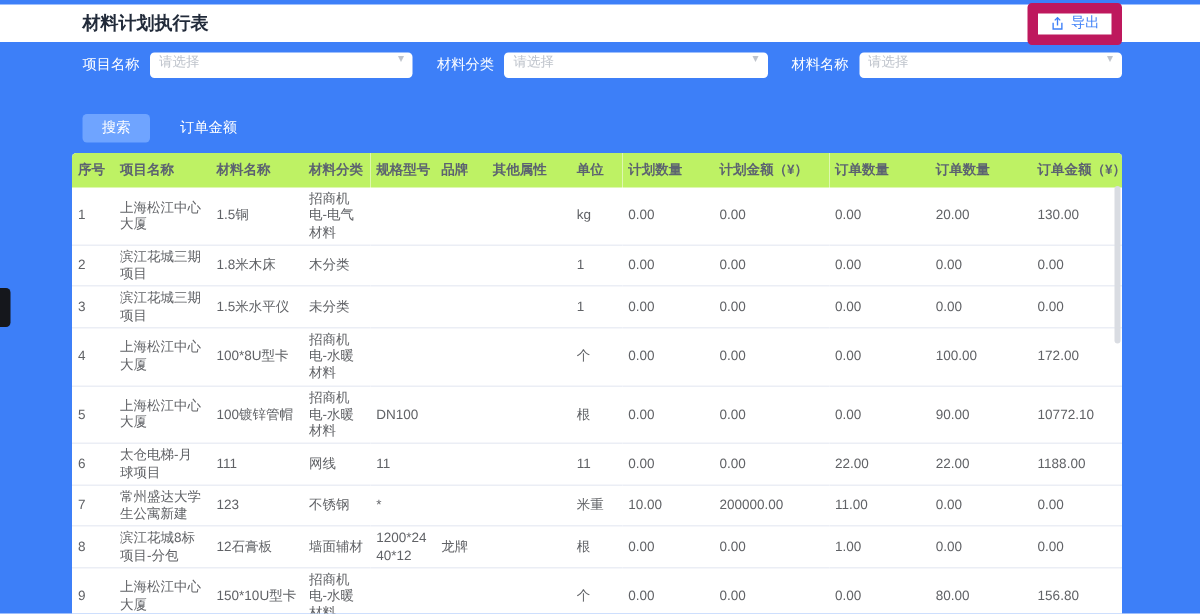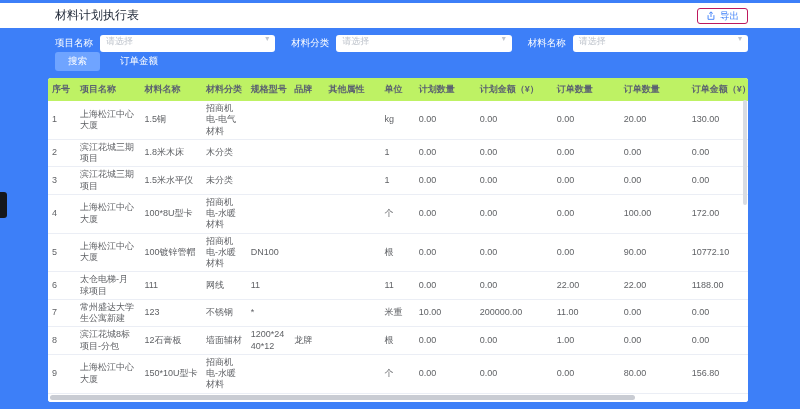--- a/index.html
+++ b/index.html
@@ -6,32 +6,32 @@
   html,body{width:800px;height:409px}
   body{
     background:#3D7FF8;
     font-family:"Liberation Sans","DejaVu Sans",sans-serif;
     overflow:hidden;
     position:relative;
   }
   .topstrip{height:3px}
   
   .header{height:25px;background:#fff;display:flex;align-items:center;justify-content:space-between;padding:0 52px 0 55px}
-  .title{font-size:12px;font-weight:400;color:#222b3a}
-  .export-btn{display:inline-flex;align-items:center;gap:4px;background:#fff;border:1px solid #be185d;border-radius:3px;color:#3D7FF8;font-size:9.5px;padding:2px 8px;cursor:pointer;line-height:1}
+  .title{font-size:12px;font-weight:700;color:#222b3a}
+  .export-btn{display:inline-flex;align-items:center;gap:4px;background:#fff;border:7px solid #be185d;border-radius:3px;color:#3D7FF8;font-size:9.5px;padding:2px 8px;cursor:pointer;line-height:1}
   .export-btn svg{display:block}
   
   .filters{padding:7px 52px 7px 55px}
   .filter-fields{display:flex;align-items:center;gap:16px}
   .f-item{display:flex;align-items:center;gap:7px;flex:1;min-width:0}
   .f-label{color:#fff;font-size:9.5px;white-space:nowrap}
   .select{flex:1;height:17px;background:#fff;border-radius:3px;display:flex;align-items:flex-start;justify-content:space-between;padding:0 6px;cursor:pointer;min-width:0}
   .ph{color:#bfc4cc;font-size:9px}
   .caret{color:#bfc4cc;font-size:8px;line-height:1}
-  .filter-actions{margin-top:0;display:flex;align-items:center}
+  .filter-actions{margin-top:24px;display:flex;align-items:center}
   .search-btn{background:#6FA4FF;color:#fff;border:none;border-radius:3px;font-size:9.5px;padding:3px 13px;cursor:pointer}
   .clear-btn{background:none;border:none;color:#fff;font-size:9.5px;margin-left:20px;cursor:pointer}
   
   .card{margin:0 52px 0 48px;background:#fff;border-radius:3px;overflow:hidden}
   .table-wrap{position:relative}
   table{width:100%;border-collapse:collapse;table-layout:fixed}
   th{background:#bef264;color:#5c6370;font-size:9px;font-weight:600;text-align:left;padding:5px 4px;white-space:nowrap;overflow:hidden}
   td{font-size:9px;color:#606266;padding:2px 4px;border-bottom:1px solid #ebeef5;word-break:break-all;line-height:1.25;height:22px;vertical-align:middle;overflow:hidden}
   tr.trow{cursor:pointer}
   .vscroll{position:absolute;right:1px;top:22px;width:4px;height:105px;background:#d9dce2;border-radius:2px;cursor:pointer}

